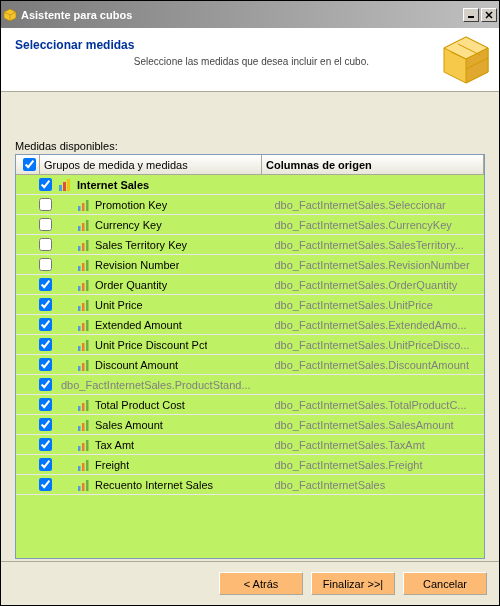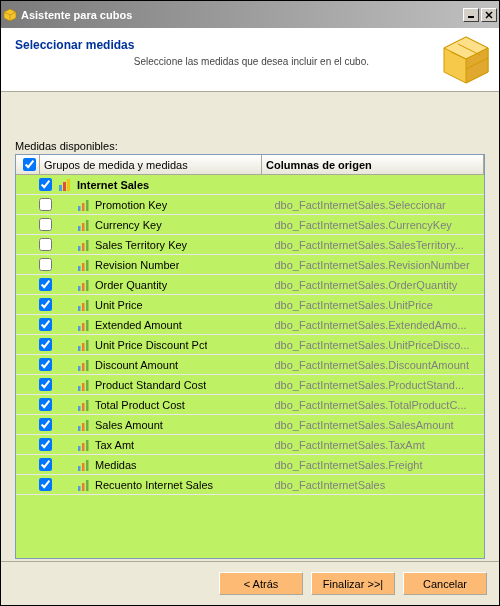--- a/index.html
+++ b/index.html
@@ -373,31 +373,20 @@
                 </svg>
               </span>
               <span class="name-text">Discount Amount</span>
             </div>
             <div class="cell cell-src">dbo_FactInternetSales.DiscountAmount</div>
           </div>
           <div class="row">
             <div class="cell cell-cb">
               <input type="checkbox" checked="" style="">
             </div>
-            <div class="cell cell-name">
-              <span class="indent"></span>
-              <span class="icon-slot">
-                <svg width="14" height="14" viewBox="0 0 14 14">
-                  <rect x="2" y="8" width="2.5" height="5" fill="#5b9bd5"></rect>
-                  <rect x="6" y="5" width="2.5" height="8" fill="#ed7d31"></rect>
-                  <rect x="10" y="2" width="2.5" height="11" fill="#70ad47"></rect>
-                </svg>
-              </span>
-              <span class="name-text">Product Standard Cost</span>
-            </div>
             <div class="cell cell-src">dbo_FactInternetSales.ProductStand...</div>
           </div>
           <div class="row">
             <div class="cell cell-cb">
               <input type="checkbox" checked="" style="">
             </div>
             <div class="cell cell-name">
               <span class="indent"></span>
               <span class="icon-slot">
                 <svg width="14" height="14" viewBox="0 0 14 14">
@@ -450,21 +439,21 @@
             </div>
             <div class="cell cell-name">
               <span class="indent"></span>
               <span class="icon-slot">
                 <svg width="14" height="14" viewBox="0 0 14 14">
                   <rect x="2" y="8" width="2.5" height="5" fill="#5b9bd5"></rect>
                   <rect x="6" y="5" width="2.5" height="8" fill="#ed7d31"></rect>
                   <rect x="10" y="2" width="2.5" height="11" fill="#70ad47"></rect>
                 </svg>
               </span>
-              <span class="name-text">Medidas</span>
+              <span class="name-text">Freight</span>
             </div>
             <div class="cell cell-src">dbo_FactInternetSales.Freight</div>
           </div>
           <div class="row">
             <div class="cell cell-cb">
               <input type="checkbox" checked="" style="">
             </div>
             <div class="cell cell-name">
               <span class="indent"></span>
               <span class="icon-slot">

